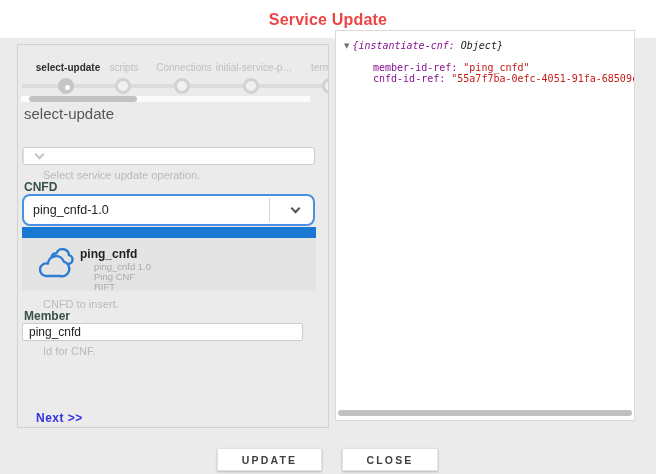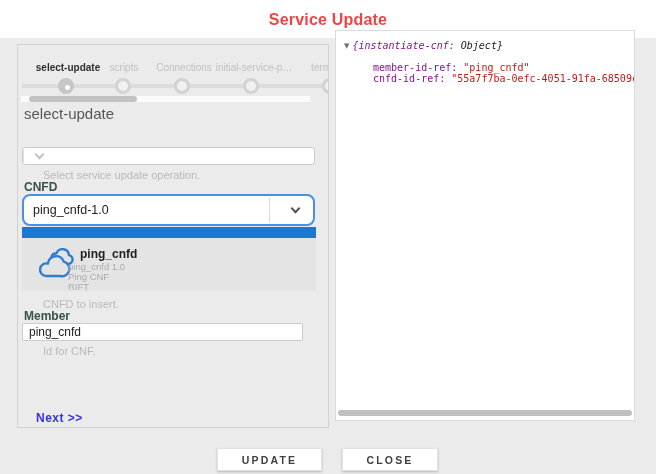--- a/index.html
+++ b/index.html
@@ -48,21 +48,21 @@
 
   .select-cnfd { top:149px; height:32px; border:2px solid var(--focus-blue); border-radius:8px; }
   .select-cnfd .sel-text { font-size:12.5px; padding-left:9px; color:#222; }
   .select-cnfd .sel-divider { background:#d9d9d9; }
   .select-cnfd .chev { border-color:#555; margin:-3px 14px 0 22px; }
 
   .cnfd-header-bar { position:absolute; left:4px; top:182px; width:294px; height:11px;
                      background:var(--accent-blue); }
   .cnfd-card { position:absolute; left:4px; top:193px; width:294px; height:53px; background:#e4e4e4; }
   .cnfd-card .card-title { position:absolute; left:58px; top:9px; font-size:12px; font-weight:bold; color:#1f1f1f; }
-  .cnfd-card .card-sub { position:absolute; left:46px; font-size:9.5px; color:#ababab; }
+  .cnfd-card .card-sub { position:absolute; left:72px; font-size:9.5px; color:#ababab; }
   .cloud-wrap { position:absolute; left:14px; top:7px; }
 
   .text-input { position:absolute; left:4px; top:278px; width:281px; height:18px; background:#fff;
                 border:1px solid #ccc; border-radius:2px; font-size:12px; color:#222;
                 padding-left:6px; font-family:"Liberation Sans", sans-serif; }
 
   .next-link { position:absolute; left:18px; top:366px; font-size:12px; font-weight:bold;
                color:var(--link-blue); letter-spacing:.5px; cursor:pointer; }
 
   

